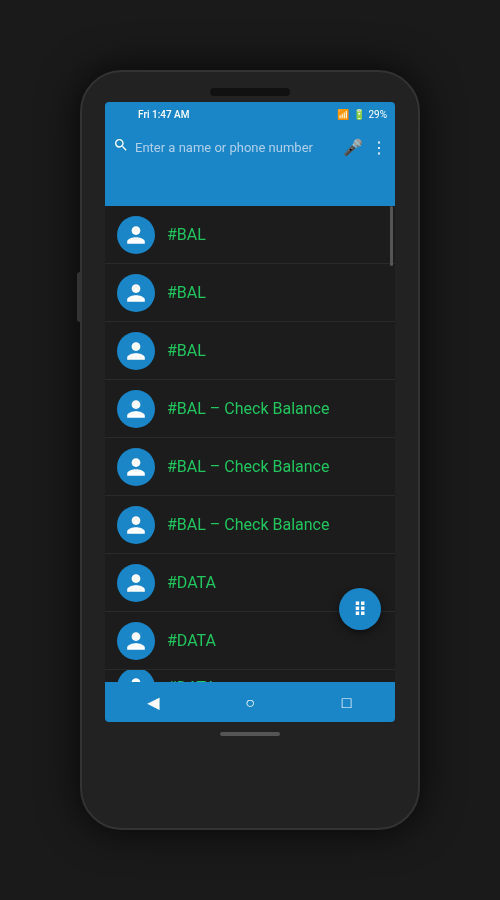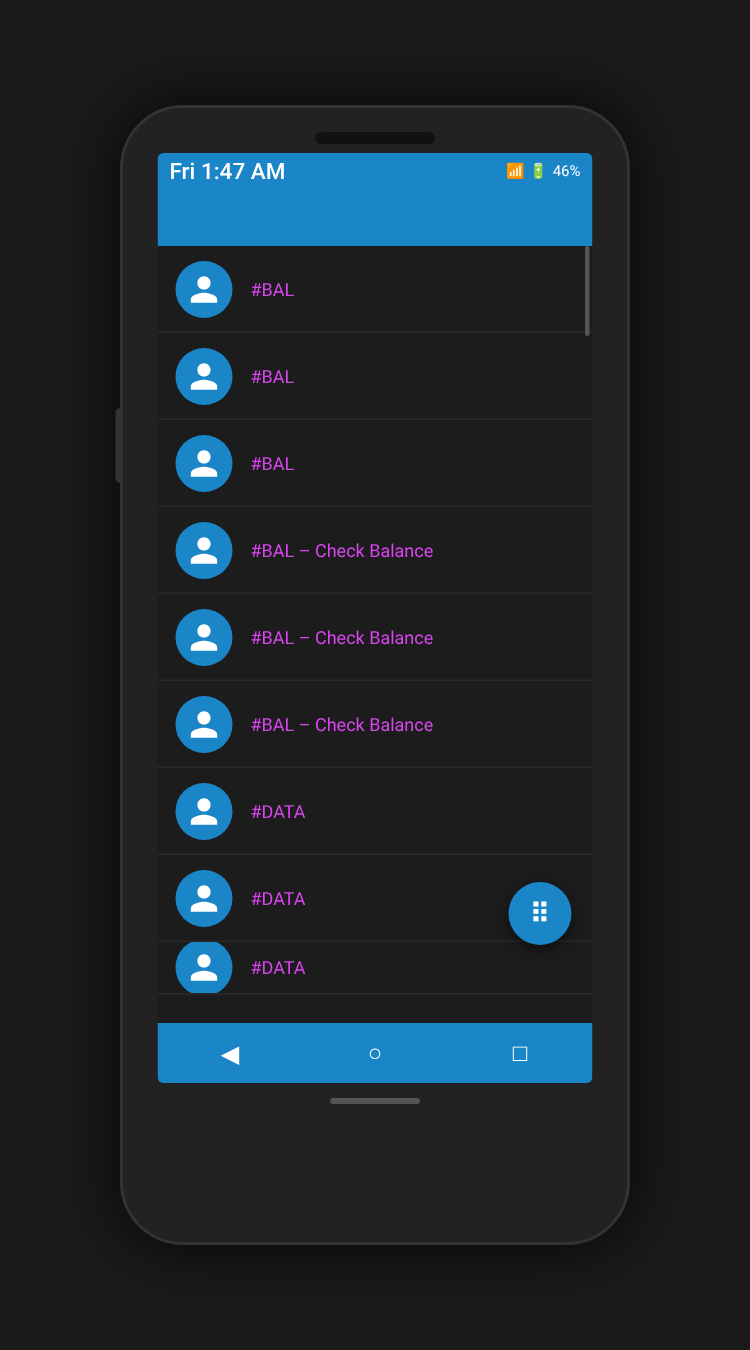--- a/index.html
+++ b/index.html
@@ -48,22 +48,23 @@
       background: #1a86c8;
       height: 24px;
       display: flex;
       align-items: center;
       justify-content: space-between;
       padding: 0 8px;
       flex-shrink: 0;
     }
     .status-time {
       color: #fff;
-      font-size: 15px;
+      font-size: 10px;
       font-weight: 500;
+      margin-left: 25px;
     }
     .status-icons {
       display: flex;
       align-items: center;
       gap: 3px;
     }
     .status-icon-text {
       color: #fff;
       font-size: 10px;
     }
@@ -148,22 +149,22 @@
       align-items: center;
       justify-content: center;
       flex-shrink: 0;
     }
     .avatar svg {
       width: 22px;
       height: 22px;
       fill: #fff;
     }
     .contact-name {
-      color: #d946ef;
-      font-size: 12px;
+      color: #22c55e;
+      font-size: 16px;
     }
     
     .scrollbar-track {
       position: absolute;
       right: 2px;
       top: 0;
       bottom: 0;
       width: 3px;
       background: transparent;
     }
@@ -243,24 +244,36 @@
   <div class="side-btn"></div>
   <div class="speaker"></div>
 
   <div class="phone-screen">
 
     <div class="status-bar">
       <span class="status-time">Fri 1:47 AM</span>
       <div class="status-icons">
         <span class="status-icon-text">📶</span>
         <span class="status-icon-text">🔋</span>
-        <span class="status-icon-text">46%</span>
-      </div>
-    </div>
-
+        <span class="status-icon-text">29%</span>
+      </div>
+    </div>
+
+    <div class="search-bar">
+      <div class="search-icon-wrap">
+        <svg width="16" height="16" viewBox="0 0 24 24" fill="white">
+          <path d="M15.5 14h-.79l-.28-.27A6.471 6.471 0 0 0 16 9.5 6.5 6.5 0 1 0 9.5 16c1.61 0 3.09-.59 4.23-1.57l.27.28v.79l5 4.99L20.49 19l-4.99-5zm-6 0C7.01 14 5 11.99 5 9.5S7.01 5 9.5 5 14 7.01 14 9.5 11.99 14 9.5 14z"></path>
+        </svg>
+      </div>
+      <div class="search-input-area">Enter a name or phone number</div>
+      <div class="search-right-icons">
+        <span>🎤</span>
+        <span>⋮</span>
+      </div>
+    </div>
 
     <div class="tabs">
     </div>
 
     <div class="contact-list">
 
       <div class="contact-item">
         <div class="avatar">
           <svg viewBox="0 0 24 24">
               <path d="M12 12c2.7 0 4.8-2.1 4.8-4.8S14.7 2.4 12 2.4 7.2 4.5 7.2 7.2 9.3 12 12 12zm0 2.4c-3.2 0-9.6 1.6-9.6 4.8v2.4h19.2v-2.4c0-3.2-6.4-4.8-9.6-4.8z"></path>

